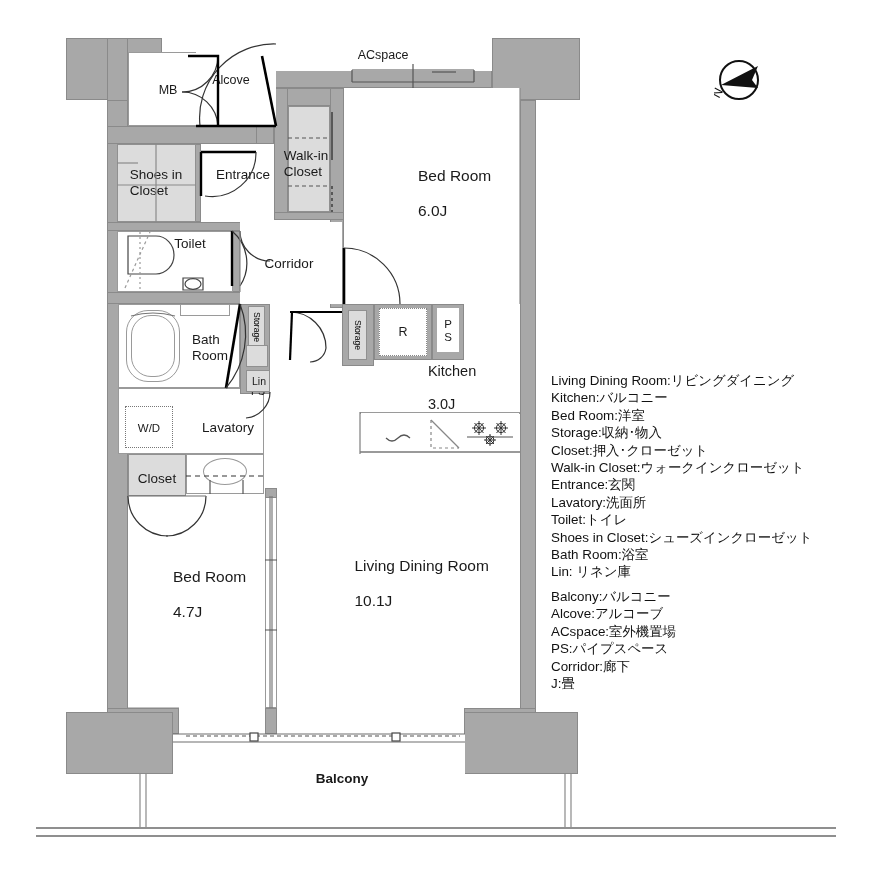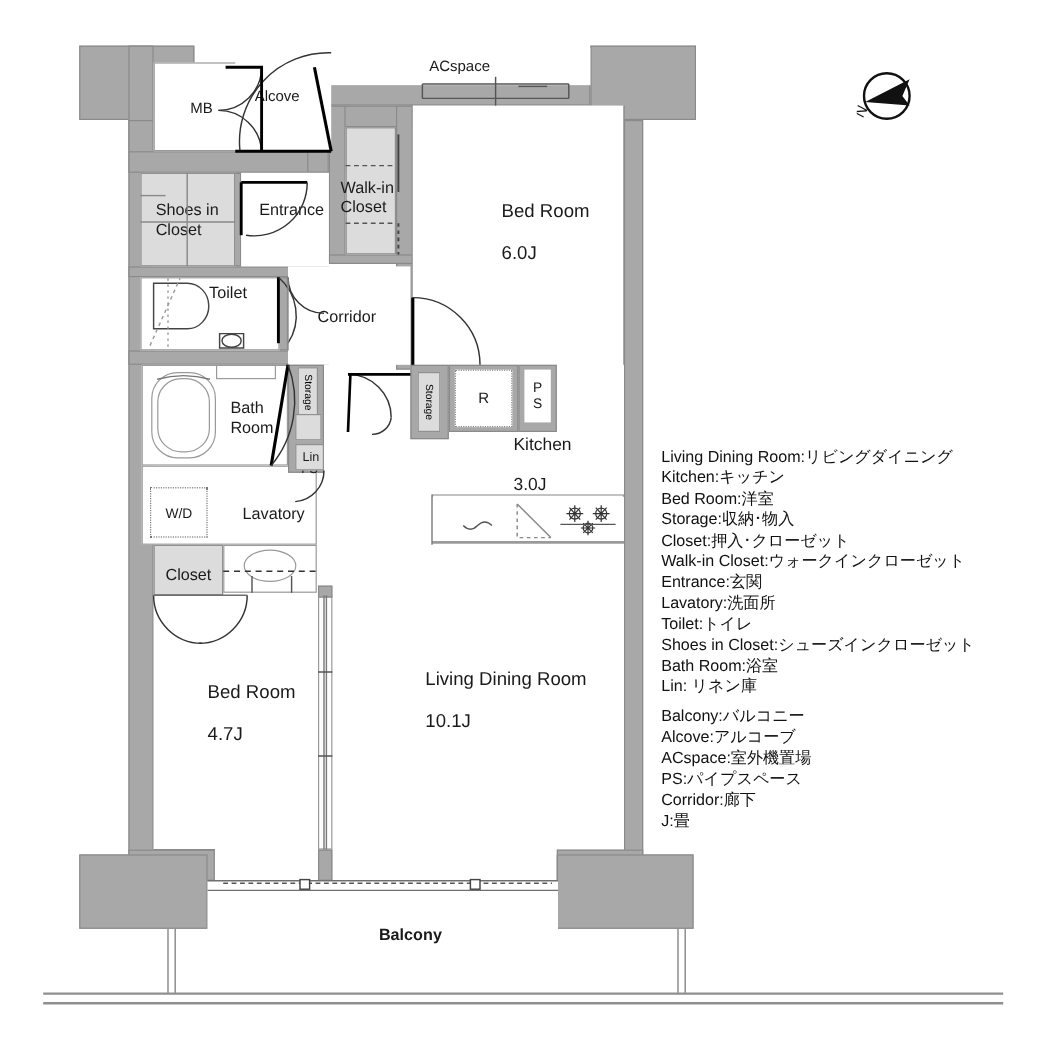--- a/index.html
+++ b/index.html
@@ -283,21 +283,21 @@
   <div id="compass">
     <svg width="48" height="48" viewBox="0 0 48 48">
       <circle cx="25" cy="22" r="19" fill="#fff" stroke="#111" stroke-width="2"></circle>
       <path d="M7,27 L44,8 L38,22 L44,30 Z" fill="#111"></path>
       <text x="5" y="41" font-family="Liberation Sans, sans-serif" font-size="13" fill="#111" transform="rotate(-62 5 41)">N</text>
     </svg>
   </div>
 
   <div id="legend">
     <div>Living Dining Room:リビングダイニング</div>
-    <div>Kitchen:キッチン</div>
+    <div>Kitchen:バルコニー</div>
     <div>Bed Room:洋室</div>
     <div>Storage:収納･物入</div>
     <div>Closet:押入･クローゼット</div>
     <div>Walk-in Closet:ウォークインクローゼット</div>
     <div>Entrance:玄関</div>
     <div>Lavatory:洗面所</div>
     <div>Toilet:トイレ</div>
     <div>Shoes in Closet:シューズインクローゼット</div>
     <div>Bath Room:浴室</div>
     <div>Lin: リネン庫</div>

